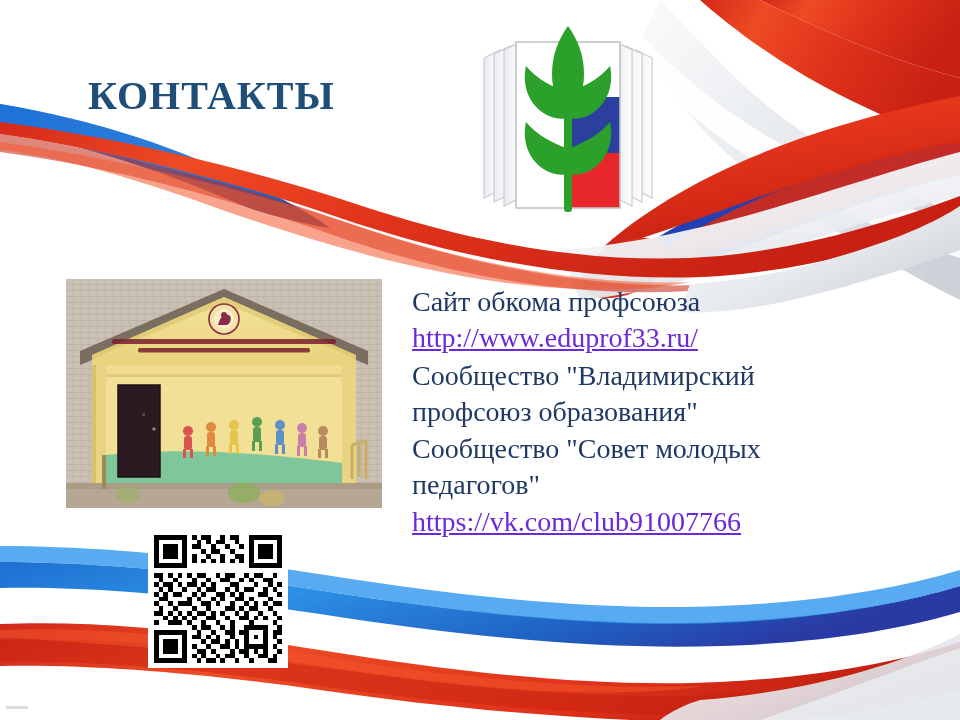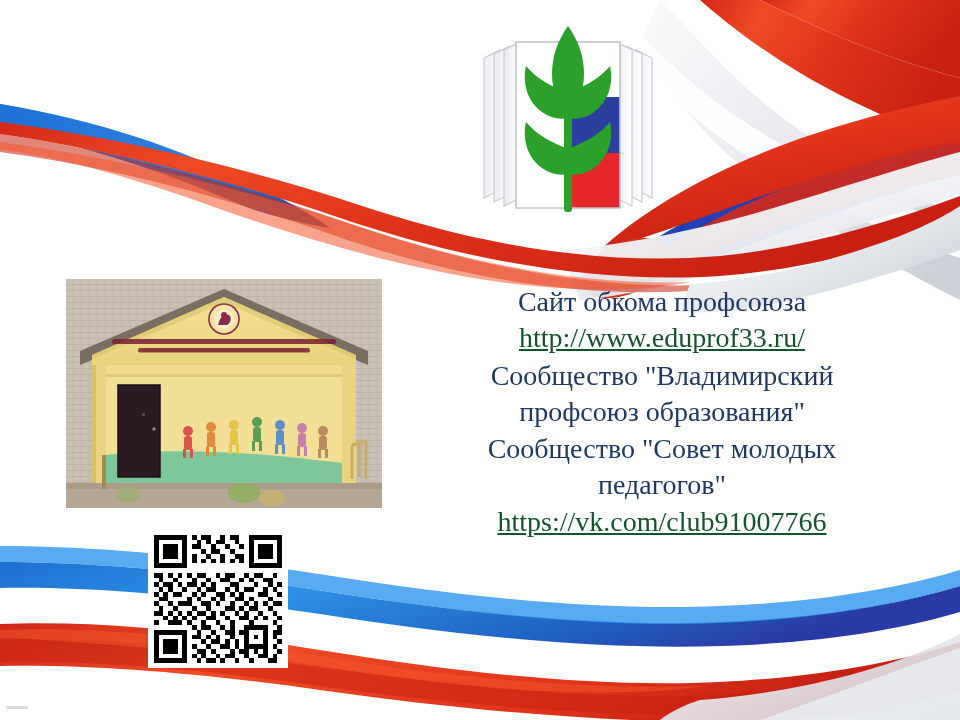--- a/index.html
+++ b/index.html
@@ -38,32 +38,32 @@
   
   .qr{
     position:absolute;left:148px;top:530px;width:140px;height:138px;z-index:8;
     background:#ffffff;padding:0;box-sizing:border-box;
   }
   .qr svg{display:block;width:140px;height:138px;}
 
   
   .contacts{
     position:absolute;left:412px;top:286px;width:500px;z-index:6;
-    text-align:center;
+    text-align:left;
     font-family:"Liberation Serif","DejaVu Serif",serif;
   }
   .contacts .line{
     color:#1F3864;
     font-size:28px;
     line-height:1.16;
     margin:0 0 4px 0;
     white-space:nowrap;
   }
   .contacts .link{
-    color:#14532d;
+    color:#6d28d9;
     text-decoration:underline;
     font-size:28px;
     line-height:1.16;
     margin:0 0 5px 0;
     display:block;
     white-space:nowrap;
     cursor:pointer;
   }
 </style>
 </head>
@@ -226,20 +226,21 @@
                C640,696 540,694 440,682 C330,669 200,650 100,644 C60,641 25,638 0,638 Z" fill="#F4552B" opacity="0.5"></path>
 
       <path d="M700,700 C780,694 860,676 920,652 C940,644 952,638 960,634
                L960,720 L660,720 C670,712 684,705 700,700 Z" fill="url(#gWhiteB)" opacity="0.9"></path>
       <path d="M760,720 C820,700 890,672 960,648 L960,720 Z" fill="#E9ECF0" opacity="0.85"></path>
 
       <path d="M6,706 h22 v3 h-22 z" fill="#CFD3D8" opacity="0.8"></path>
     </svg>
   </div>
 
+  <div class="title">КОНТАКТЫ</div>
 
   <div class="logo">
     <svg viewBox="0 0 180 190" xmlns="http://www.w3.org/2000/svg">
       <defs>
         <linearGradient id="pgShade" x1="0" y1="0" x2="1" y2="0">
           <stop offset="0%" stop-color="#E9EBEE"></stop>
           <stop offset="100%" stop-color="#FFFFFF"></stop>
         </linearGradient>
       </defs>
 

